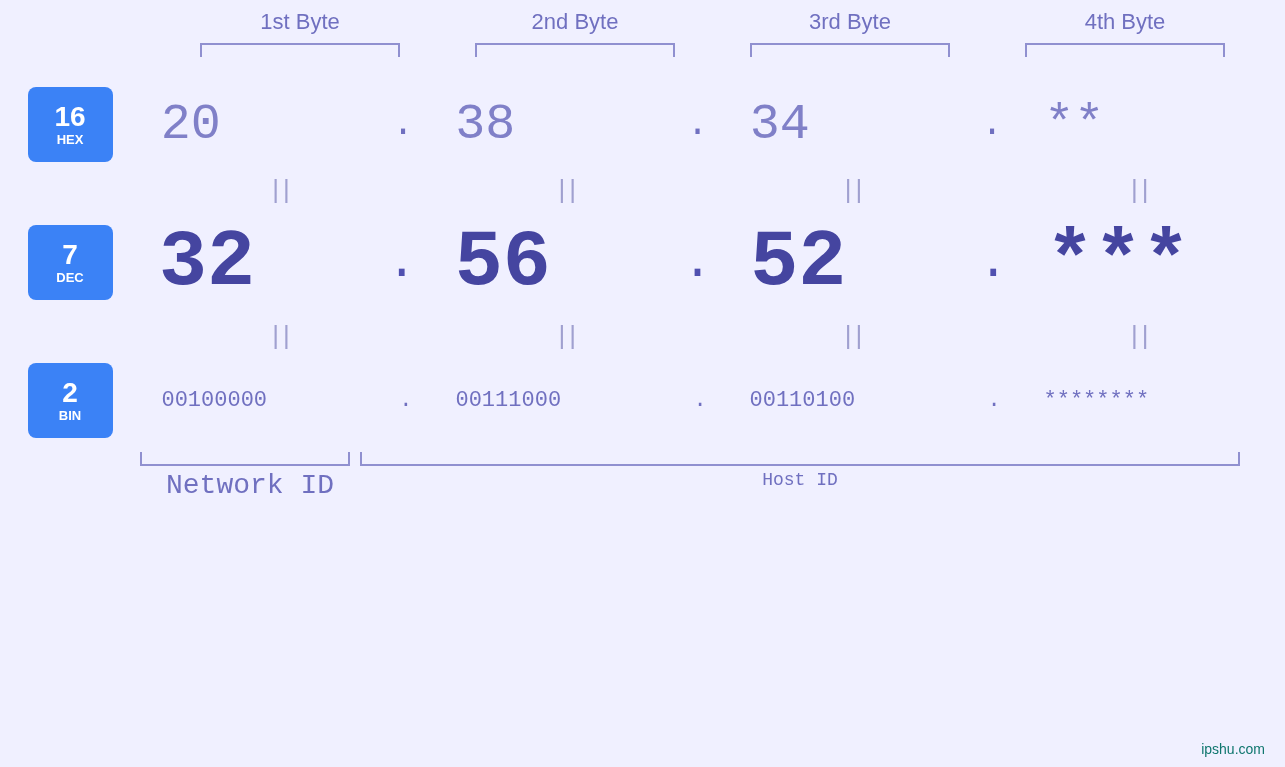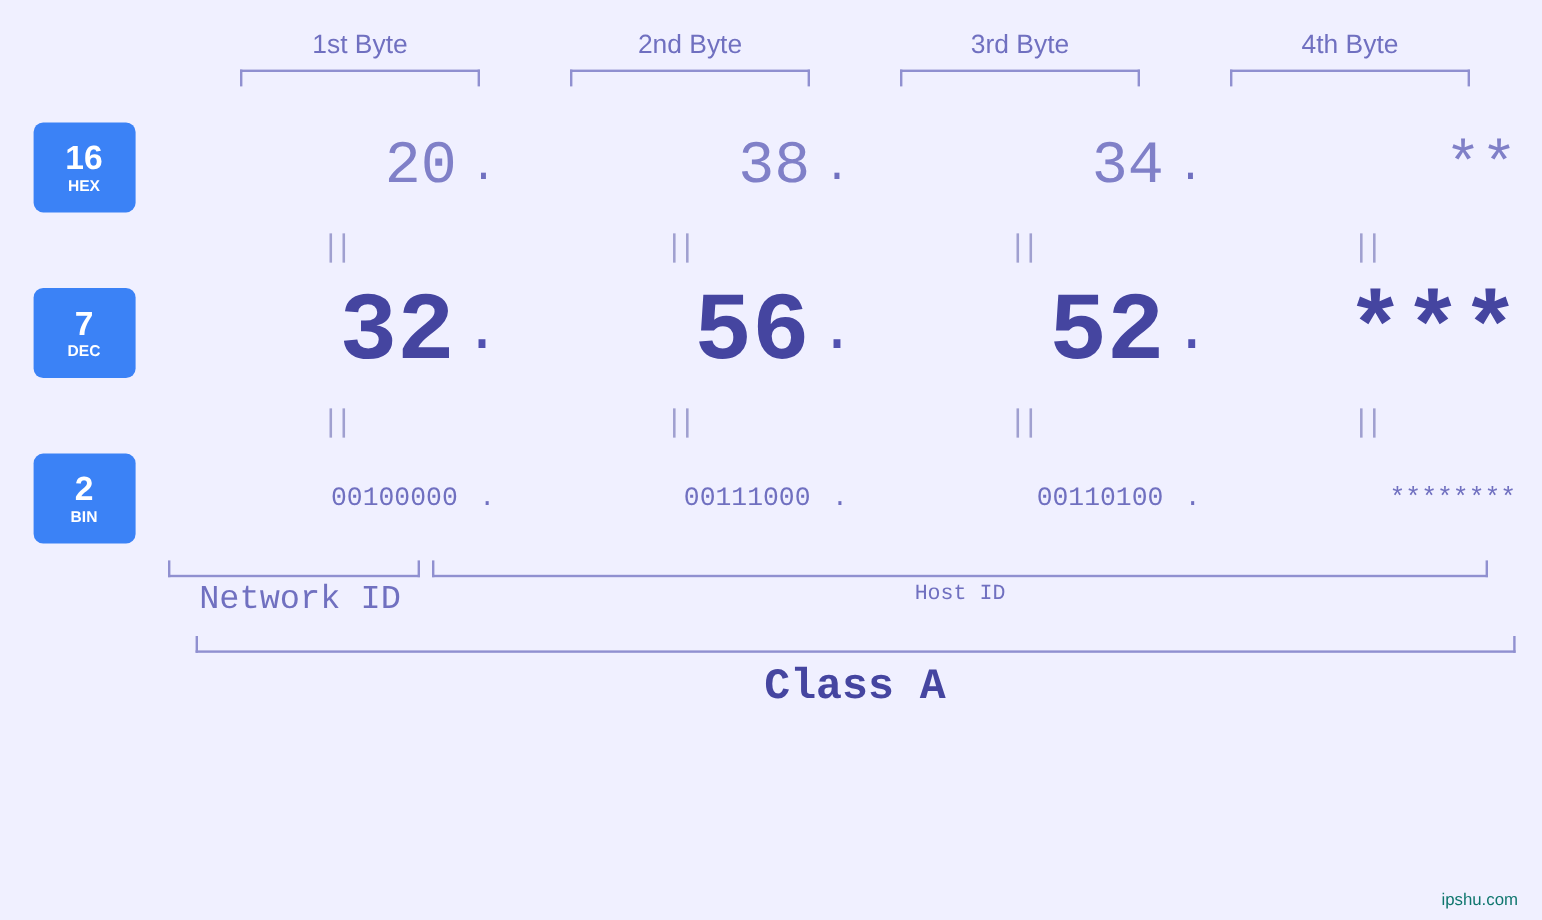--- a/index.html
+++ b/index.html
@@ -14,21 +14,21 @@
     }
 
     .container {
       width: 1285px;
       height: 767px;
       position: relative;
       display: flex;
       flex-direction: column;
       align-items: center;
       justify-content: flex-start;
-      padding-top: 24px;
+      padding-top: 9px;
     }
 
     
     .byte-headers {
       display: flex;
       width: 1100px;
       margin-left: 140px;
       justify-content: space-around;
       margin-bottom: 8px;
     }
@@ -99,21 +99,21 @@
       align-items: center;
       justify-content: space-around;
       padding: 10px 0;
     }
 
     .cell {
       width: 220px;
       text-align: center;
       display: flex;
       align-items: center;
-      justify-content: flex-end;
+      justify-content: flex-start;
       position: relative;
     }
 
     .dot {
       font-size: 36px;
       color: #7070c0;
       margin-left: -30px;
     }
 
     .dot-large {
@@ -331,20 +331,16 @@
 
       <div style="flex:1; height:14px; border-bottom: 2px solid #9090d0; border-left: 2px solid #9090d0; border-right: 2px solid #9090d0;"></div>
     </div>
 
     <div style="display:flex; width:1100px; margin-left:140px;">
       <div style="width:220px; text-align:center; color:#7070c0; font-size:28px; font-family:'Courier New',monospace; padding-top:4px;">Network ID</div>
       <div style="flex:1; text-align:center; color:#7070c0; font-size:18px; font-family:'Courier New',monospace; padding-top:4px;">Host ID</div>
     </div>
   </div>
 
-  <div style="width:1100px; margin-left:140px; margin-top:14px;">
-    <div style="width:100%; height:14px; border-bottom: 2px solid #9090d0; border-left: 2px solid #9090d0; border-right: 2px solid #9090d0;"></div>
-    <div style="text-align:center; color:#4545a0; font-size:36px; font-family:'Courier New',monospace; padding-top:8px; font-weight:bold;">Class A</div>
-  </div>
 
   <div class="watermark">ipshu.com</div>
 
 </div>
 
 </body></html>

